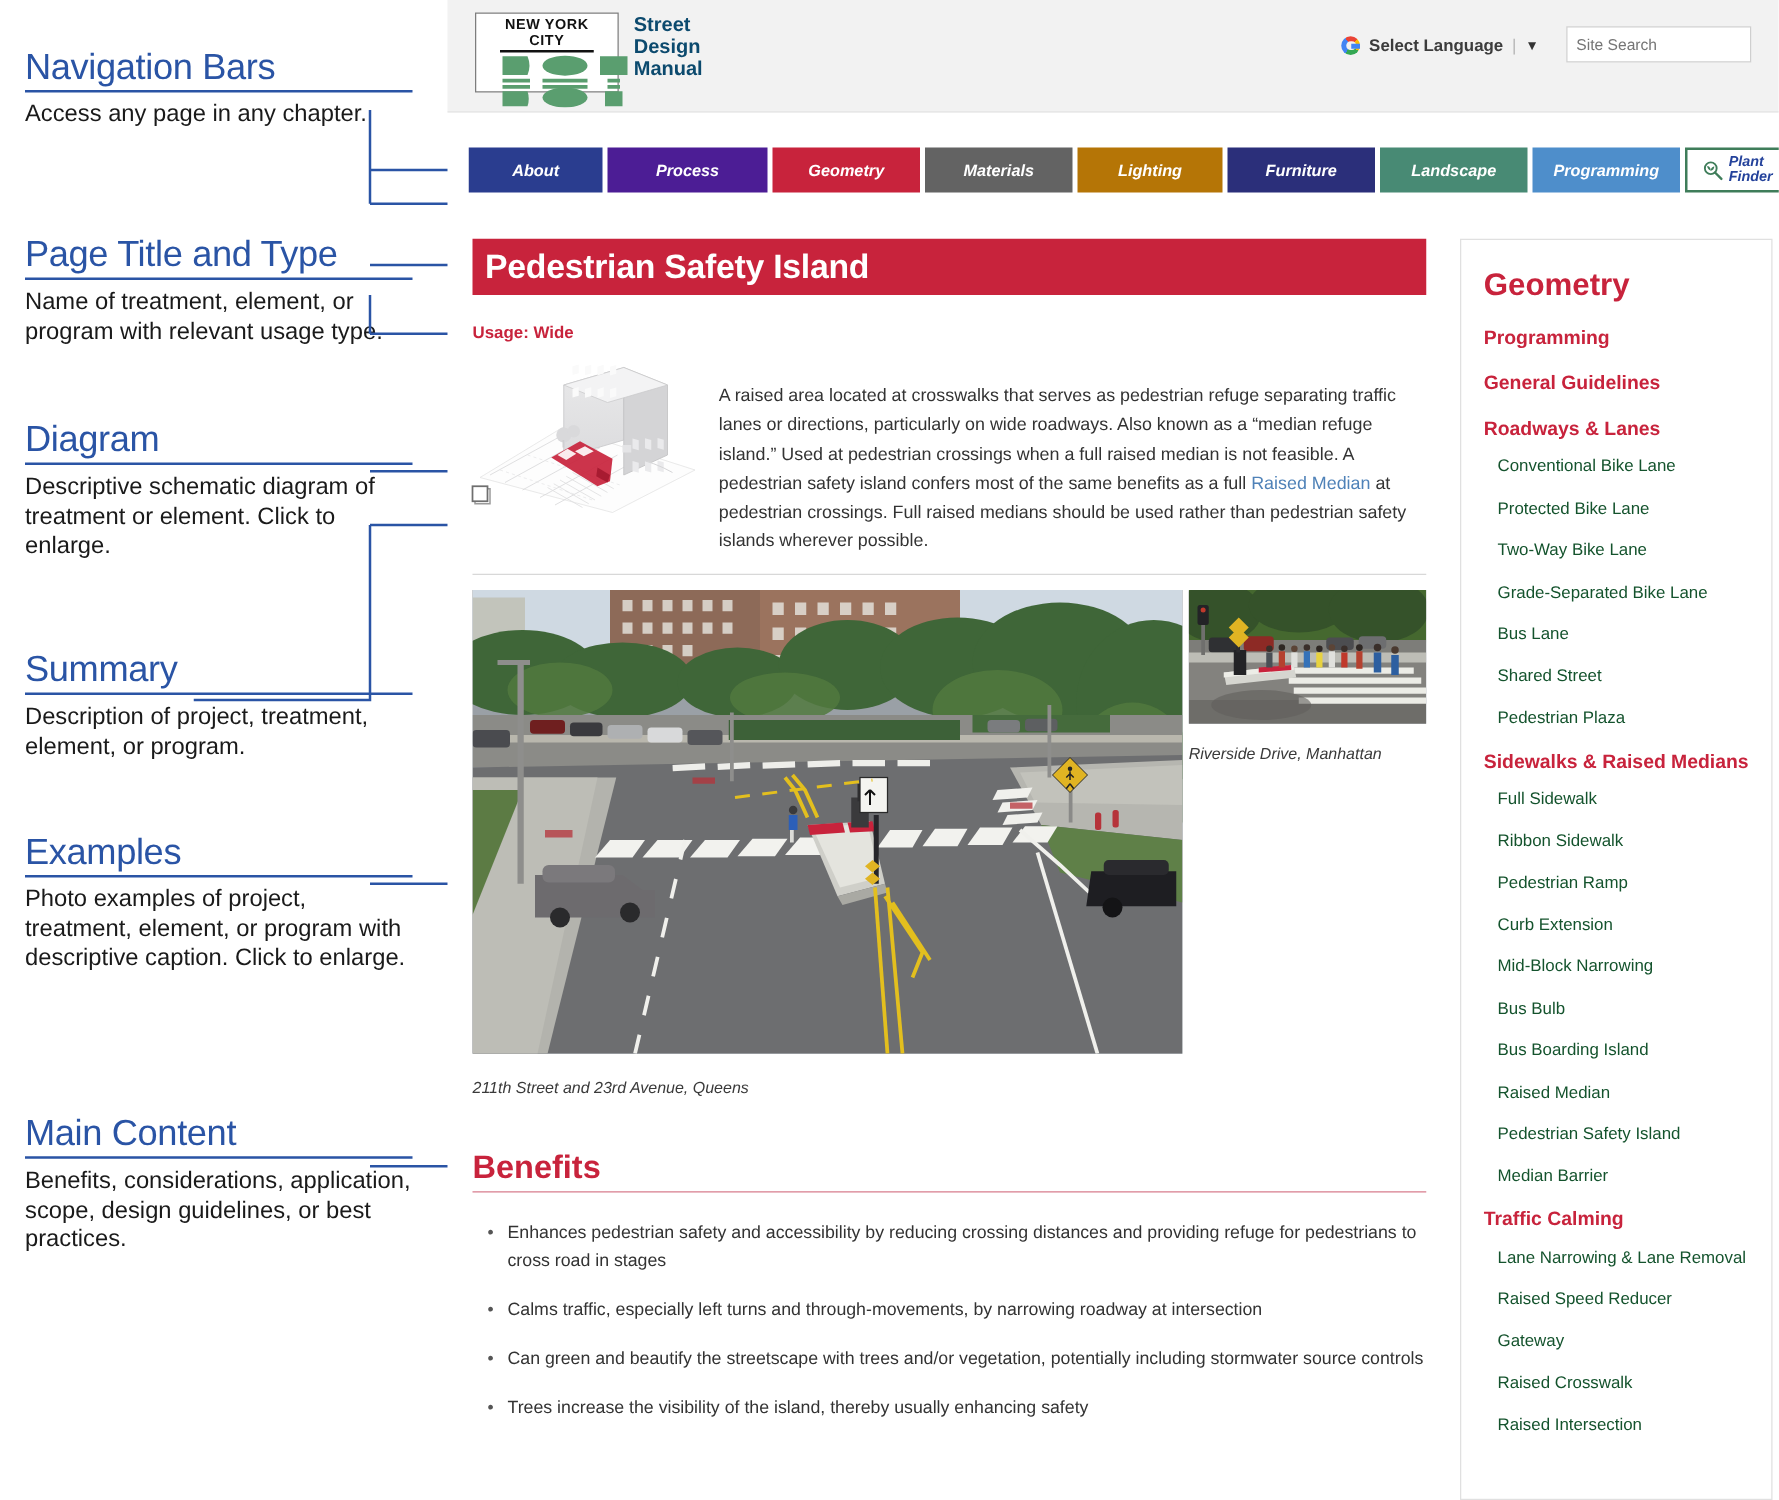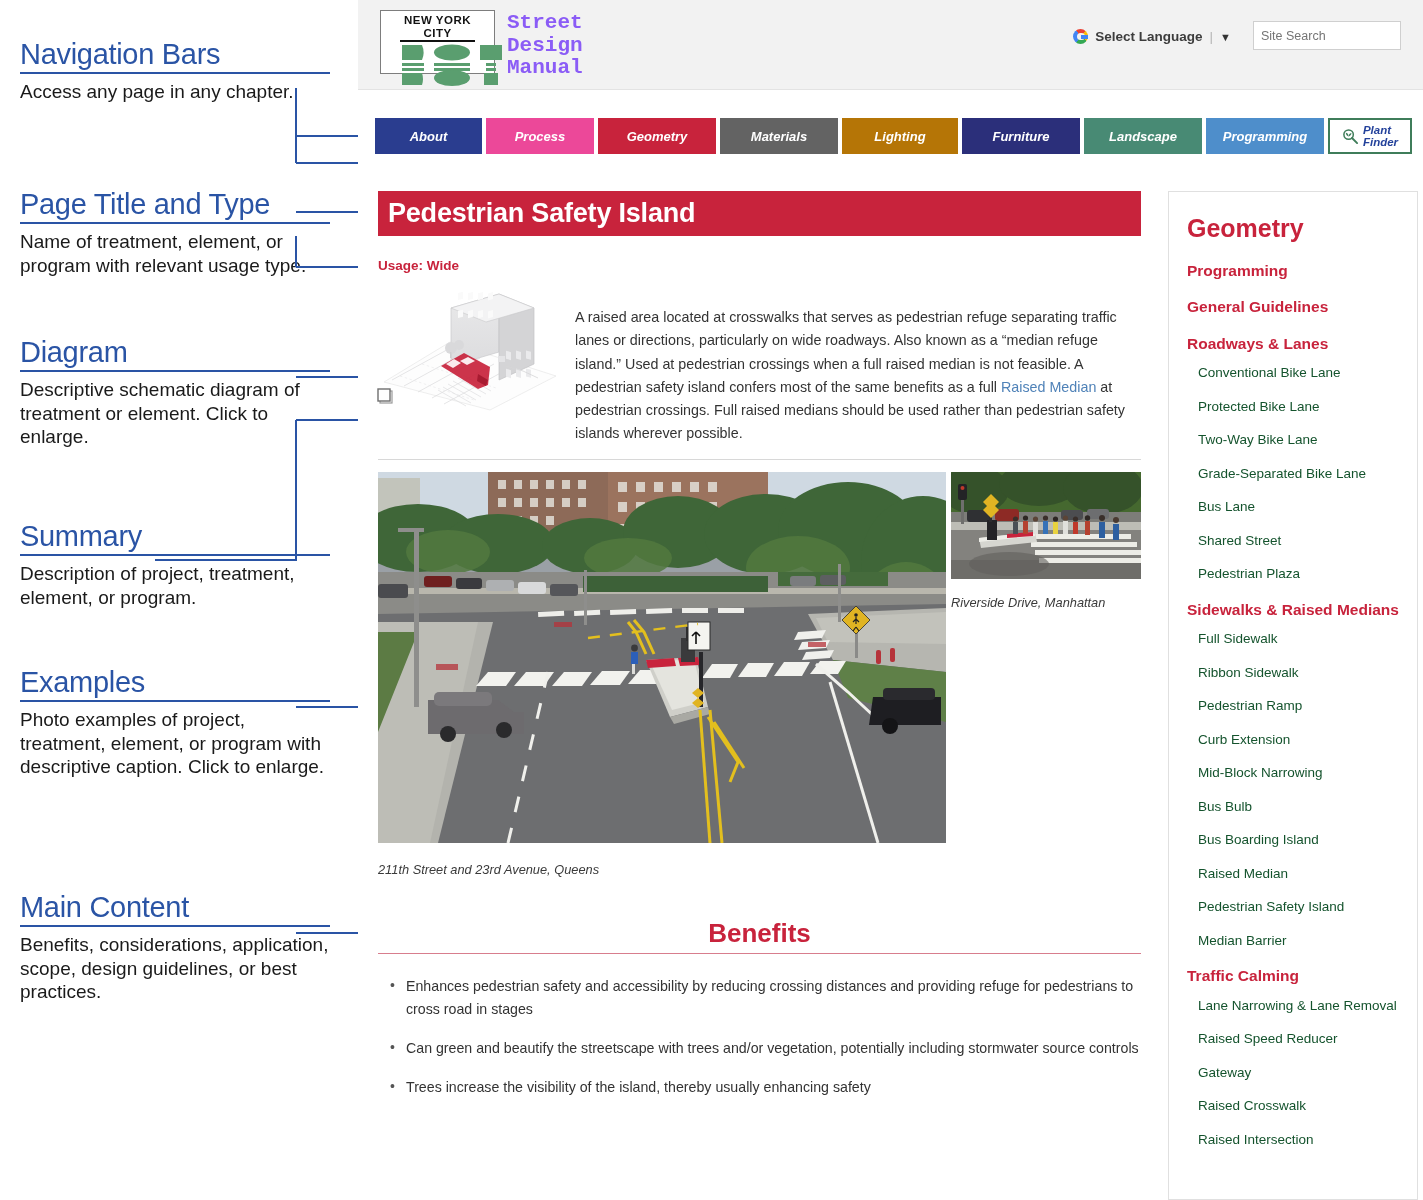--- a/index.html
+++ b/index.html
@@ -40,22 +40,22 @@
     width:115px; height:64px; border:1px solid #7d7d7d; background:#fff;
     padding:3px 19px;
   }
   .dot-city {
     font-size:11.5px; font-weight:bold; letter-spacing:0.5px; text-align:center;
     color:#111; line-height:1.1; font-family:"Liberation Sans", sans-serif;
   }
   .dot-city-rule { border-bottom:2px solid #111; margin-top:1px; }
   .dot-letters { position:relative; height:42px; margin-top:2px; }
   .sdm-title {
-    color:#8b5cf6; font-size:21px; font-weight:bold; line-height:1.08;
-    font-family:Liberation Mono, monospace; padding-top:2px;
+    color:#0c4a6e; font-size:16px; font-weight:bold; line-height:1.08;
+    font-family:Liberation Sans, sans-serif; padding-top:2px;
   }
 
   #lang-select {
     position:absolute; right:192px; top:29px; display:flex; align-items:center; gap:7px;
     font-size:13.5px; font-weight:bold; color:#3c3c3c;
   }
   .g-icon {
     width:15px; height:15px; border-radius:50%;
     background:
       conic-gradient(from -35deg, #ea4335 0deg 80deg, #fbbc05 80deg 160deg,
@@ -147,21 +147,20 @@
     position:absolute; left:593px; top:595px; font-size:12.8px; font-style:italic; color:#3a3a3a;
   }
 
   
   #benefits-head {
     position:absolute; left:20px; top:918px; width:763px;
   }
   #benefits-head h2 {
     margin:0; color:#c8233c; font-size:26px; font-weight:bold;
     font-family:"Liberation Sans", sans-serif;
-    text-align:center;
   }
   #benefits-rule { border-bottom:1.5px solid #d87d8d; margin-top:4px; }
   #benefits-list {
     position:absolute; left:20px; top:975px; width:763px; margin:0; padding:0 0 0 28px;
     list-style:none;
   }
   #benefits-list li {
     position:relative; color:#333; font-size:14.2px; line-height:1.62; margin-bottom:16px;
   }
   #benefits-list li::before {
@@ -301,21 +300,21 @@
     </div>
 
     <div id="search-box">
       <input id="search-input" type="text" placeholder="Site Search" style="">
 
     </div>
   </div>
 
   <div id="navbar">
       <div class="nav-tab" style="background: rgb(42, 61, 143); width: 107px;">About</div>
-      <div class="nav-tab" style="background: #ec4899; width: 108px;">Process</div>
+      <div class="nav-tab" style="background: #4c1d95; width: 128px;">Process</div>
       <div class="nav-tab" style="background: rgb(200, 35, 60); width: 118px;">Geometry</div>
       <div class="nav-tab" style="background: rgb(99, 99, 99); width: 118px;">Materials</div>
       <div class="nav-tab" style="background: rgb(181, 117, 6); width: 116px;">Lighting</div>
       <div class="nav-tab" style="background: rgb(43, 47, 122); width: 118px;">Furniture</div>
       <div class="nav-tab" style="background: rgb(72, 138, 116); width: 118px;">Landscape</div>
       <div class="nav-tab" style="background: rgb(78, 142, 203); width: 118px;">Programming</div>
       <div id="plant-finder">
         <svg width="17" height="17" viewBox="0 0 18 18">
           <circle cx="7" cy="7" r="5" fill="none" stroke="#3f7d5a" stroke-width="1.6"></circle>
           <path d="M7,9 C7,6 5,5 4,5 C4,7 5.5,8.6 7,9 Z" fill="#3f7d5a"></path>
@@ -681,20 +680,21 @@
     </svg>
   </div>
   <div id="caption-side">Riverside Drive, Manhattan</div>
 
   <div id="benefits-head">
     <h2>Benefits</h2>
     <div id="benefits-rule"></div>
   </div>
   <ul id="benefits-list">
       <li>Enhances pedestrian safety and accessibility by reducing crossing distances and providing refuge for pedestrians to cross road in stages</li>
+      <li>Calms traffic, especially left turns and through-movements, by narrowing roadway at intersection</li>
       <li>Can green and beautify the streetscape with trees and/or vegetation, potentially including stormwater source controls</li>
       <li>Trees increase the visibility of the island, thereby usually enhancing safety</li>
     </ul>
 
   <div id="right-rail">
     <div id="rail-title">Geometry</div>
     <div id="rail-list">
         <div class="rail-group">Programming</div>
         <div class="rail-group">General Guidelines</div>
         <div class="rail-group">Roadways &amp; Lanes</div>

